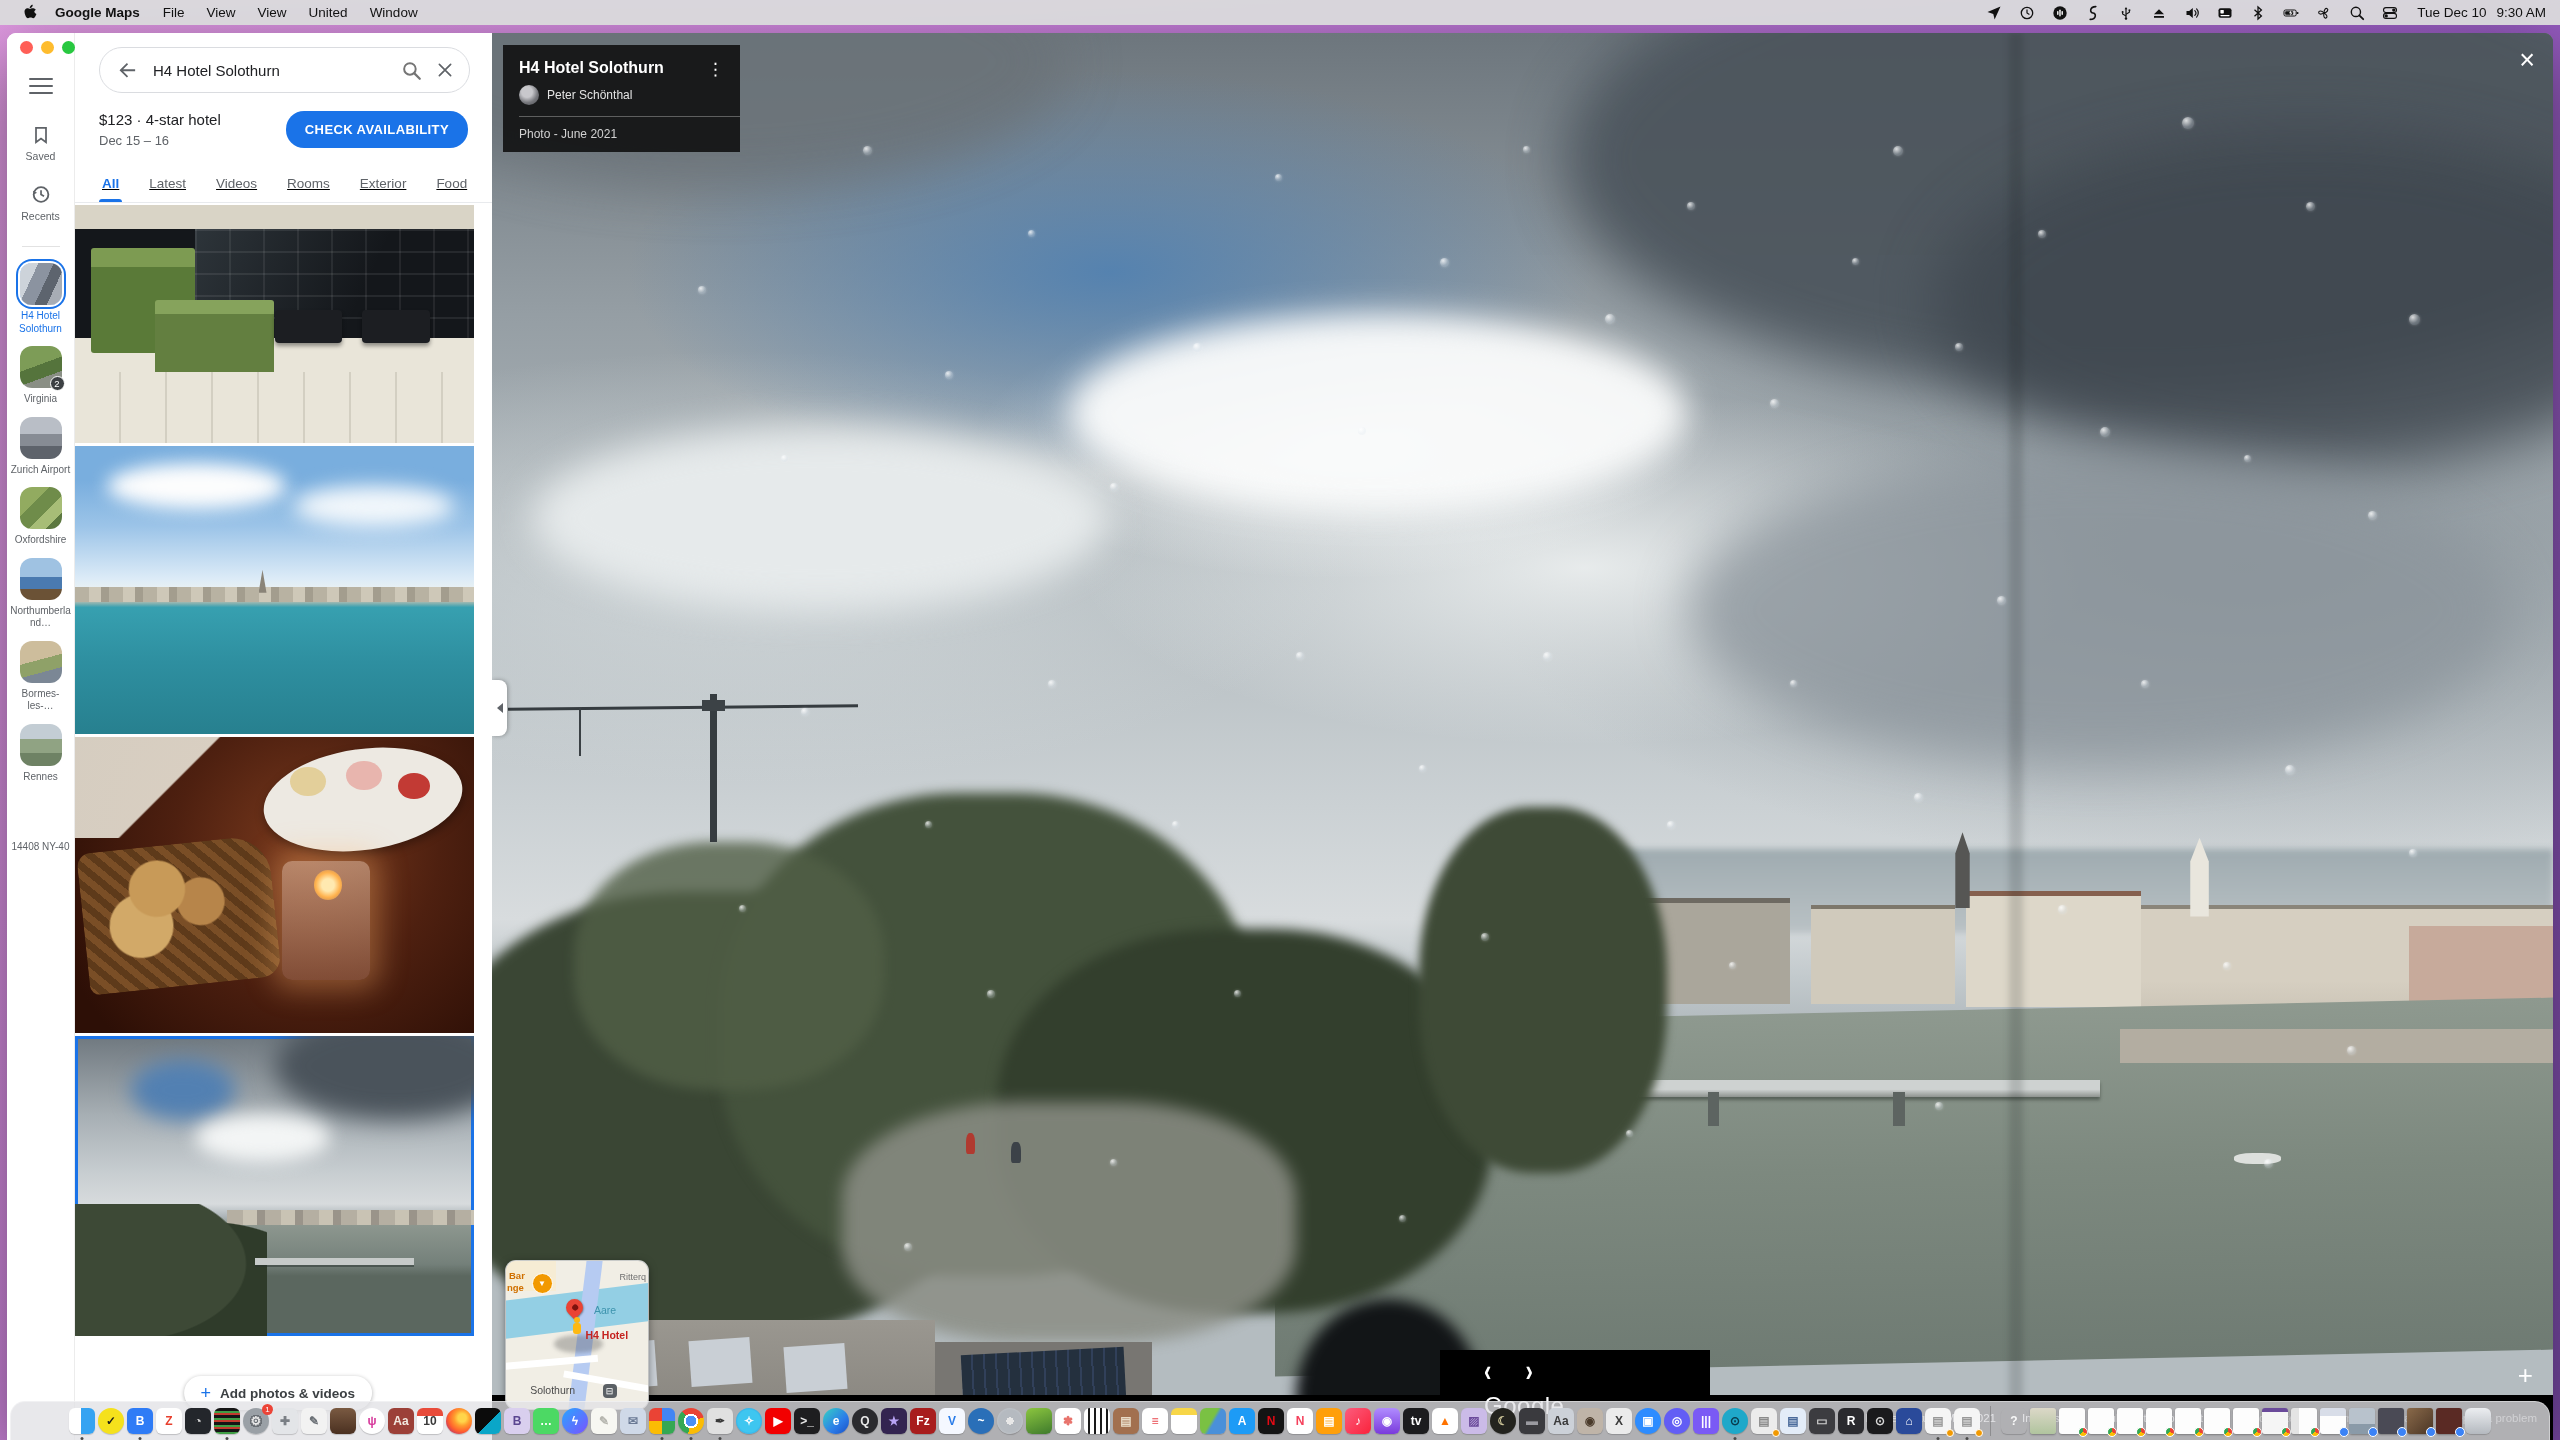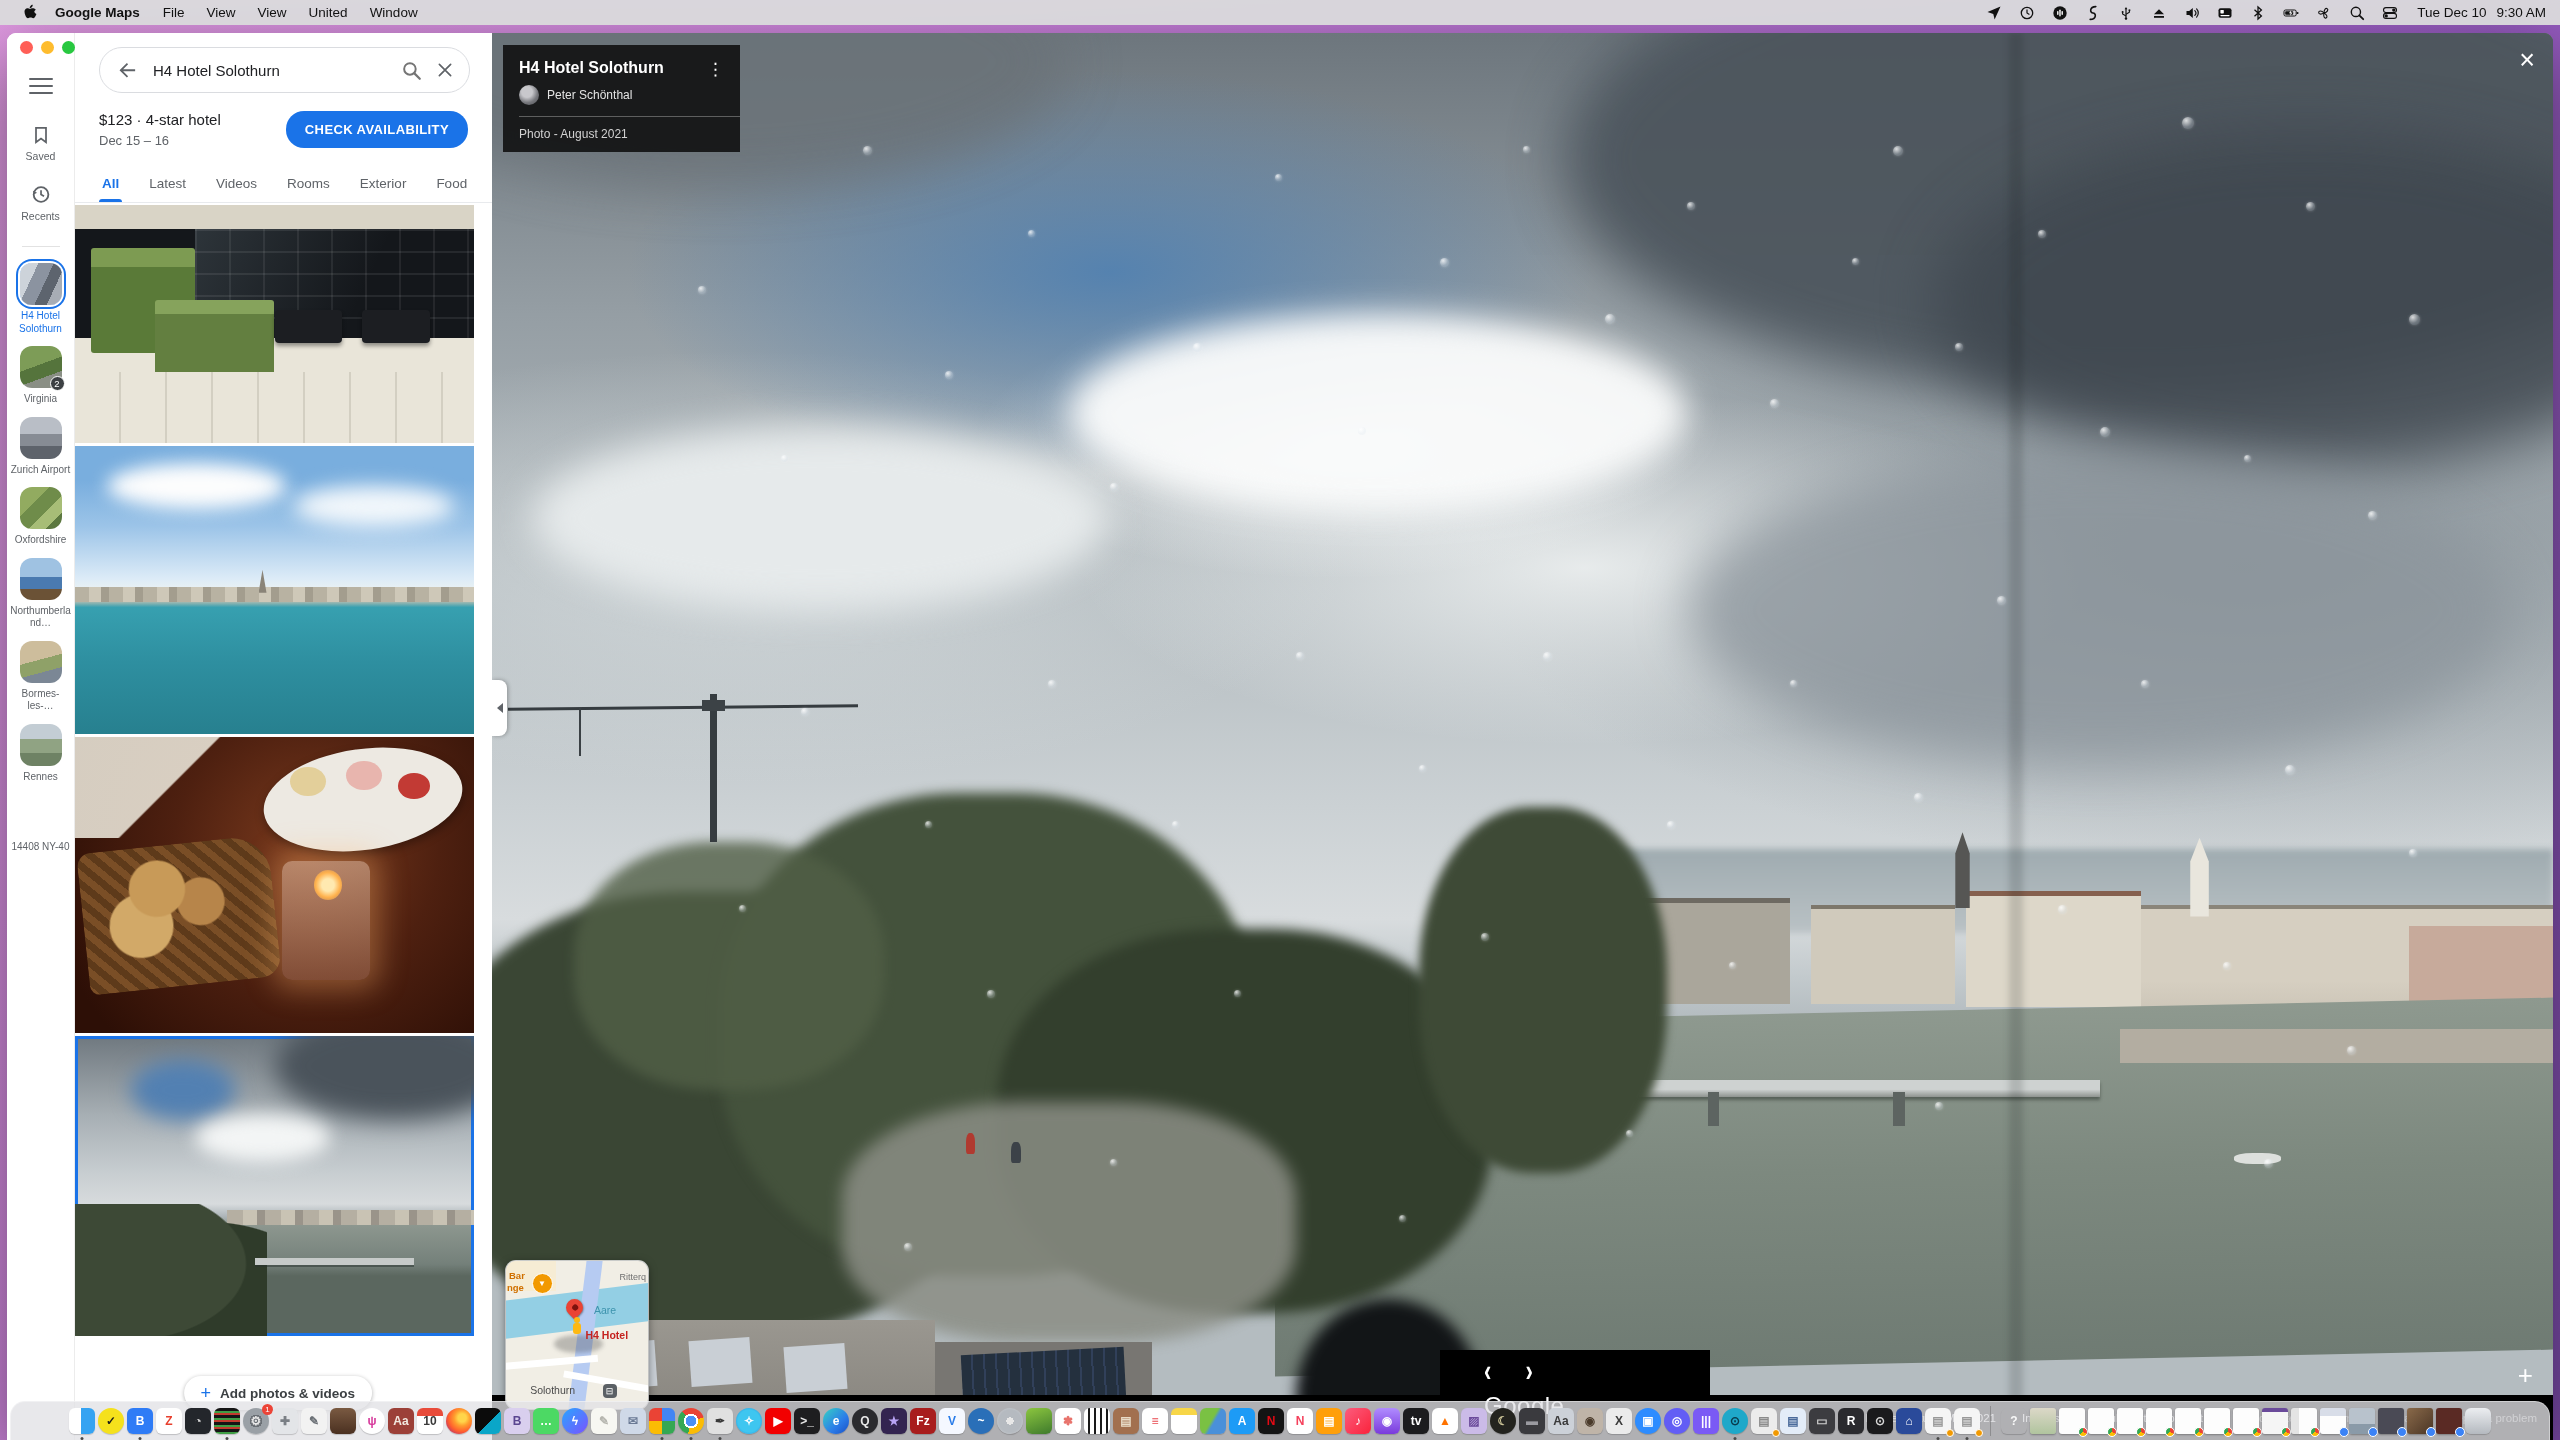--- a/index.html
+++ b/index.html
@@ -46,21 +46,21 @@
 
 
 .panel { width:417px; background:#fff; display:flex; flex-direction:column; position:relative; flex:0 0 auto; z-index:4; }
 .searchbar { margin:14px 22px 0 24px; height:46px; border:1px solid #dadce0; border-radius:23px; display:flex; align-items:center; padding:0 15px 0 17px; gap:8px; }
 .searchbar input { border:none; outline:none; flex:1; font-size:15px; color:#202124; font-family:inherit; background:transparent; margin-left:8px; }
 .icbtn { display:flex; align-items:center; justify-content:center; cursor:pointer; flex:0 0 auto; }
 .booking { margin:18px 24px 0; display:flex; align-items:center; justify-content:space-between; }
 .price1 { font-size:15px; color:#202124; }
 .price2 { font-size:13px; color:#5f6368; margin-top:5px; }
 .cta { background:#1a73e8; color:#fff; font-size:13px; font-weight:bold; letter-spacing:.4px; border:none; border-radius:18px; padding:11px 19px; cursor:pointer; font-family:inherit; }
-.tabs { margin-top:15px; border-bottom:1px solid #e8eaed; display:flex; padding-left:12px; overflow:hidden; white-space:nowrap; }
+.tabs { margin-top:15px; border-bottom:1px solid #e8eaed; display:flex; padding-left:12px; overflow:hidden; white-space:nowrap;text-decoration:underline; }
 .tab { padding:13px 15px 11px; font-size:13.5px; color:#5f6368; cursor:pointer; position:relative; flex:0 0 auto; }
 .tab.active { color:#1a73e8; font-weight:bold; }
 .tab.active::after { content:""; position:absolute; left:12px; right:12px; bottom:0; height:3px; background:#1a73e8; border-radius:3px 3px 0 0; }
 .thumbs { flex:1; overflow:hidden; position:relative; margin-top:2px; }
 .thumb { width:399px; position:relative; margin-bottom:3px; overflow:hidden; cursor:pointer; }
 .thumb.sel { box-shadow:inset 0 0 0 3px #1a73e8; }
 .t1 { height:238px; background:linear-gradient(180deg,#d9d4c6 0 10%,#14171b 10% 56%,#e9e5d9 56%); }
 .t1 .wallshine { position:absolute; left:30%; top:10%; width:70%; height:46%; background:repeating-linear-gradient(90deg,rgba(255,255,255,.07) 0 2px,transparent 2px 34px),repeating-linear-gradient(180deg,rgba(255,255,255,.08) 0 2px,transparent 2px 22px),linear-gradient(115deg,rgba(120,140,150,.25),rgba(0,0,0,0) 60%); }
 .t1 .cube1 { position:absolute; left:4%; top:18%; width:26%; height:44%; background:linear-gradient(180deg,#7d9b52 0 18%,#5a7a38 18%); border-radius:3px; }
 .t1 .cube2 { position:absolute; left:20%; top:40%; width:30%; height:40%; background:linear-gradient(180deg,#86a35c 0 15%,#637f40 15%); border-radius:3px; }
@@ -560,21 +560,21 @@
       </div>
 
       <div class="info-card">
         <div class="ic-title">H4 Hotel Solothurn</div>
         <div class="ic-more">⋮</div>
         <div class="ic-author">
           <div class="ic-avatar"></div>
           <div class="ic-name">Peter Schönthal</div>
         </div>
         <div class="ic-div"></div>
-        <div class="ic-date">Photo - August 2021</div>
+        <div class="ic-date">Photo - June 2021</div>
       </div>
 
       <div class="close-x">×</div>
       <div class="collapse">
           <span></span>
         </div>
 
       <div class="minimap">
         <div class="mm-blocky"></div>
         <div class="mm-water"></div>

